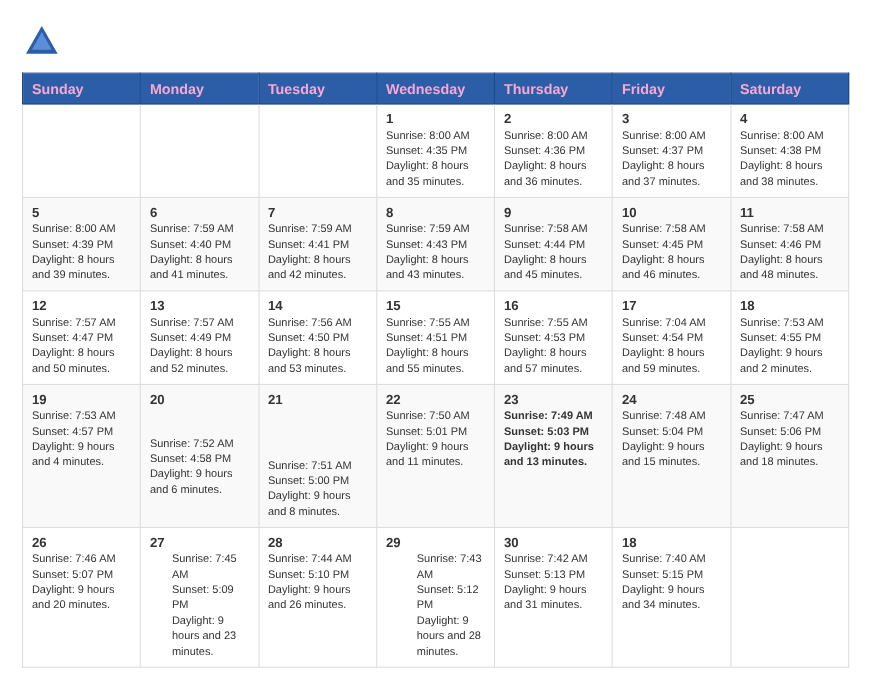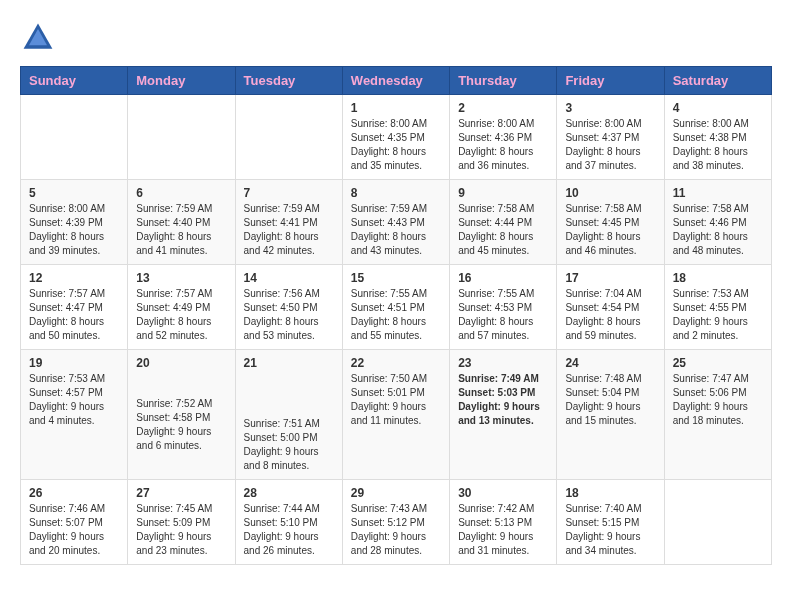--- a/index.html
+++ b/index.html
@@ -290,33 +290,33 @@
       </tr>
       <tr>
         <td>
           <span class="day-number">26</span>
           <div class="day-info" style="white-space: pre-line;">Sunrise: 7:46 AM
 Sunset: 5:07 PM
 Daylight: 9 hours and 20 minutes.</div>
         </td>
         <td>
           <span class="day-number">27</span>
-          <div class="day-info" style="white-space: pre-line;">Sunrise: 7:45 AM
+          <div class="day-info" style="white-space: pre-line; margin-left: 20px;">Sunrise: 7:45 AM
 Sunset: 5:09 PM
 Daylight: 9 hours and 23 minutes.</div>
         </td>
         <td>
           <span class="day-number">28</span>
           <div class="day-info" style="white-space: pre-line;">Sunrise: 7:44 AM
 Sunset: 5:10 PM
 Daylight: 9 hours and 26 minutes.</div>
         </td>
         <td>
           <span class="day-number">29</span>
-          <div class="day-info" style="white-space: pre-line;">Sunrise: 7:43 AM
+          <div class="day-info" style="white-space: pre-line; margin-left: 28px;">Sunrise: 7:43 AM
 Sunset: 5:12 PM
 Daylight: 9 hours and 28 minutes.</div>
         </td>
         <td>
           <span class="day-number">30</span>
           <div class="day-info" style="white-space: pre-line;">Sunrise: 7:42 AM
 Sunset: 5:13 PM
 Daylight: 9 hours and 31 minutes.</div>
         </td>
         <td>

